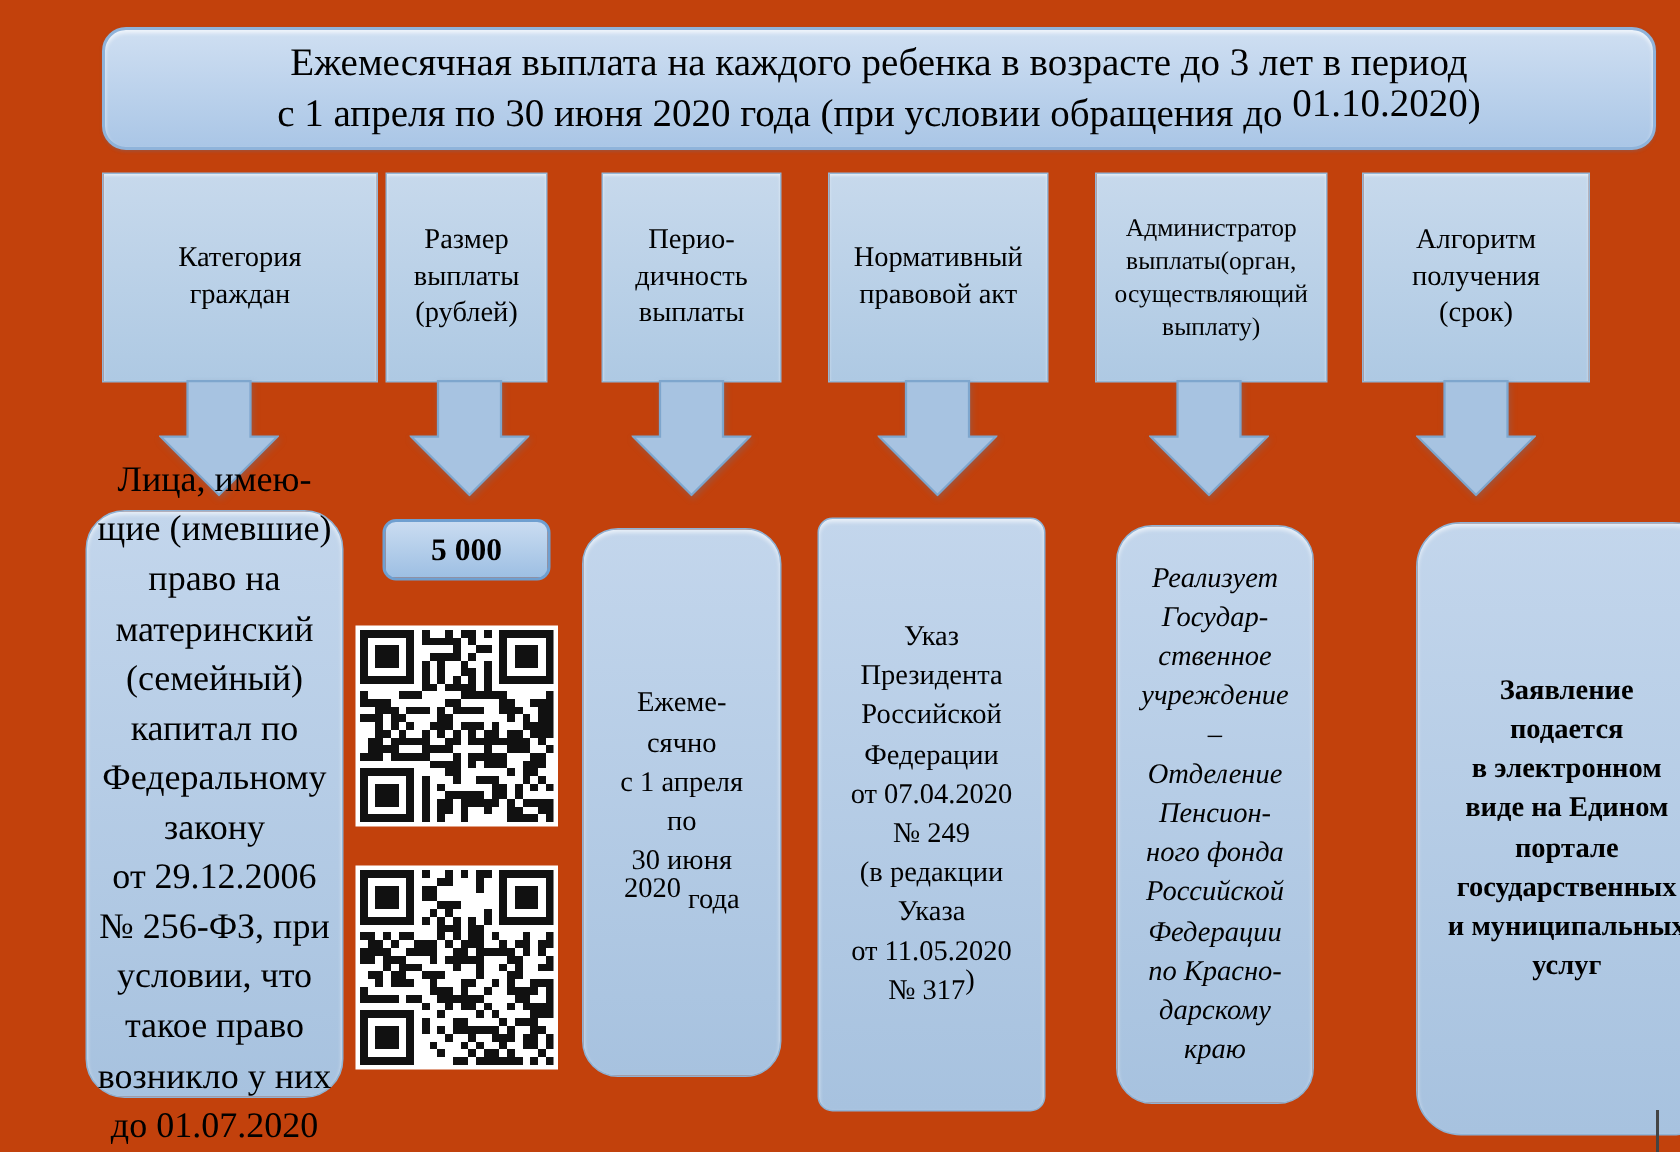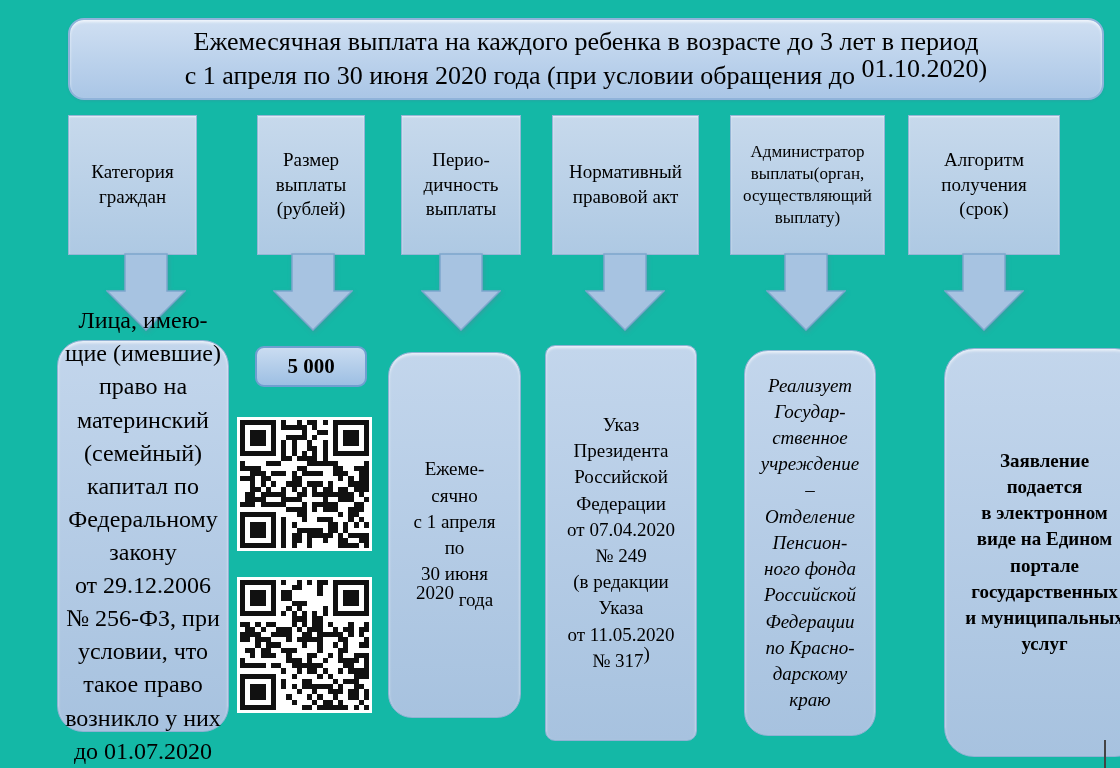--- a/index.html
+++ b/index.html
@@ -1,17 +1,17 @@
 <!DOCTYPE html>
 <html><head>
 <meta charset="utf-8">
 <style>
   html,body{margin:0;padding:0;background:#fff;}
   .canvas{
-    position:relative;width:1120px;height:768px;background:#14b8a6;overflow:hidden;
+    position:relative;width:1120px;height:768px;background:#c2410c;overflow:hidden;
     font-family:"Liberation Serif","DejaVu Serif",serif;color:#000;
   }
   
   .banner{
     position:absolute;left:68px;top:18px;width:1036px;height:82px;box-sizing:border-box;
     border-radius:16px;border:2px solid #8fb3da;
     background:linear-gradient(#cfdff2,#aac6e6);
     box-shadow:inset 0 2px 3px rgba(255,255,255,.7), 0 1px 2px rgba(90,120,160,.25);
     display:flex;flex-direction:column;justify-content:center;align-items:center;
     font-size:26px;line-height:1.3;text-align:center;
@@ -58,21 +58,21 @@
 </head>
 <body>
 
 <div class="canvas">
 
   <div class="banner">
     <div>Ежемесячная выплата на каждого ребенка в возрасте до 3 лет в период</div>
     <div><span>с 1 апреля по 30 июня 2020 года (при условии обращения до </span><span class="raised">01.10.2020)</span></div>
   </div>
 
-  <div class="hbox" style="left:68px;width:129px;">
+  <div class="hbox" style="left:68px;width:184px;">
       <span>Категория
 граждан</span>
     </div>
   <div class="hbox" style="left:257px;width:108px;">
       <span>Размер
 выплаты
 (рублей)</span>
     </div>
   <div class="hbox" style="left:401px;width:120px;">
       <span>Перио-

